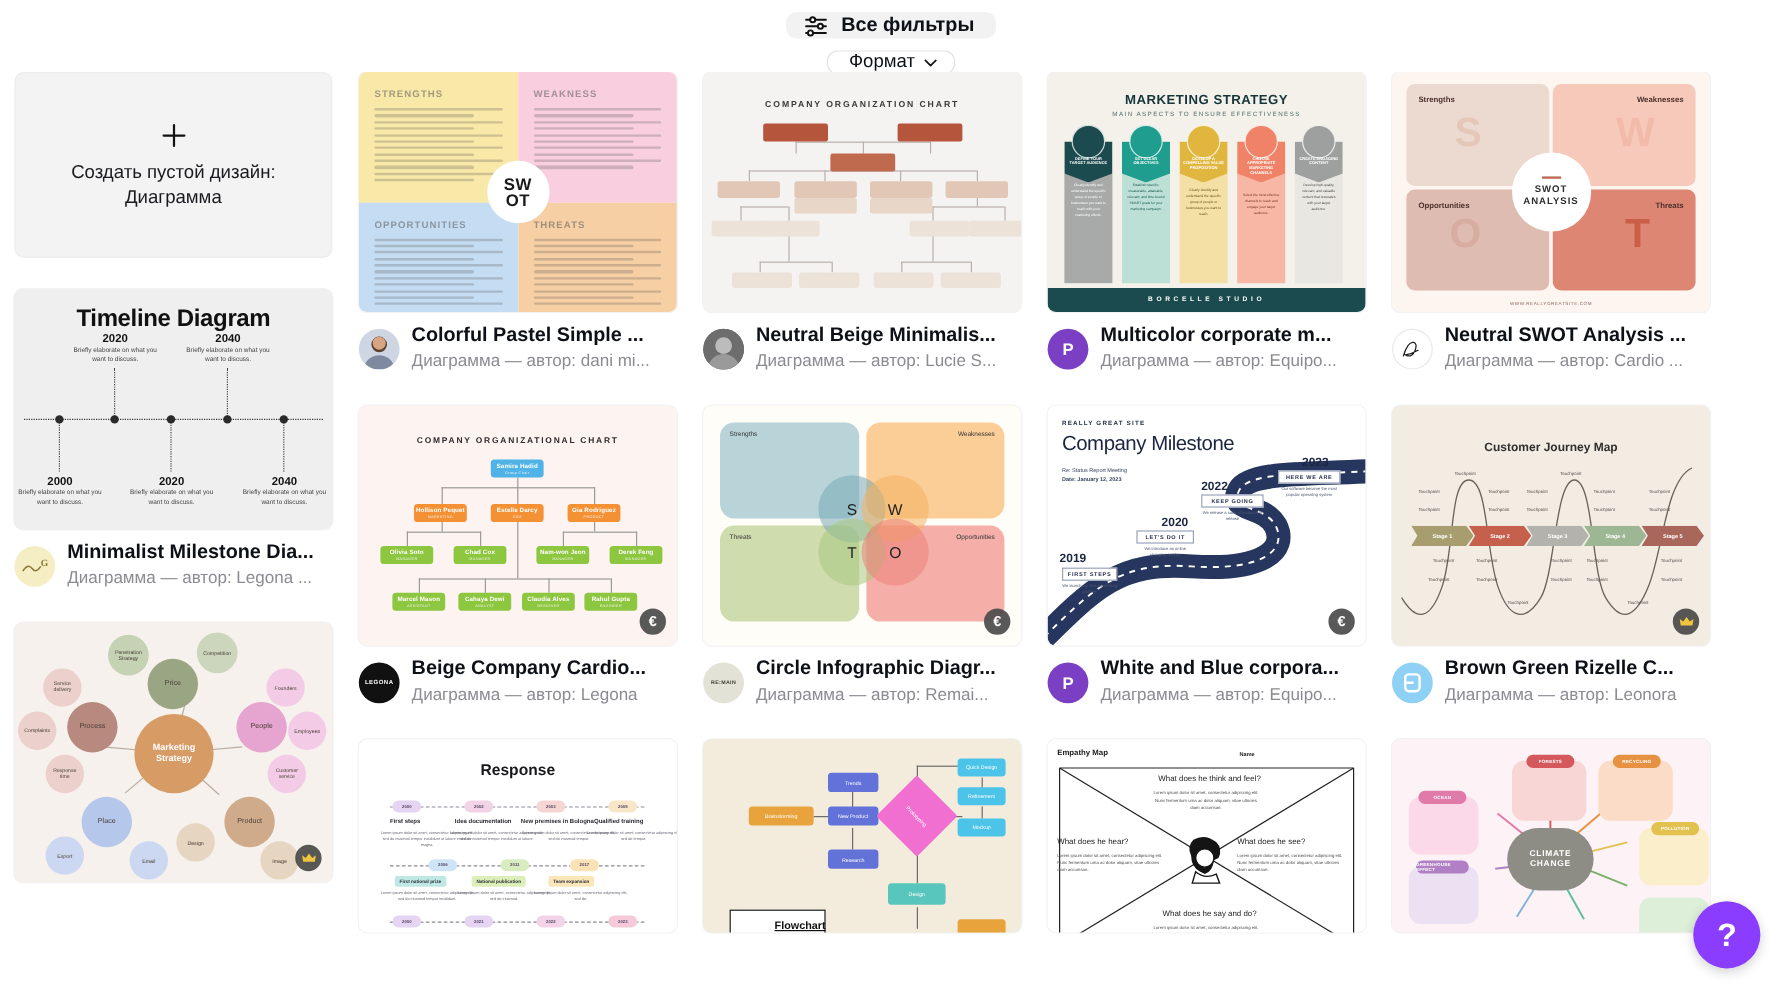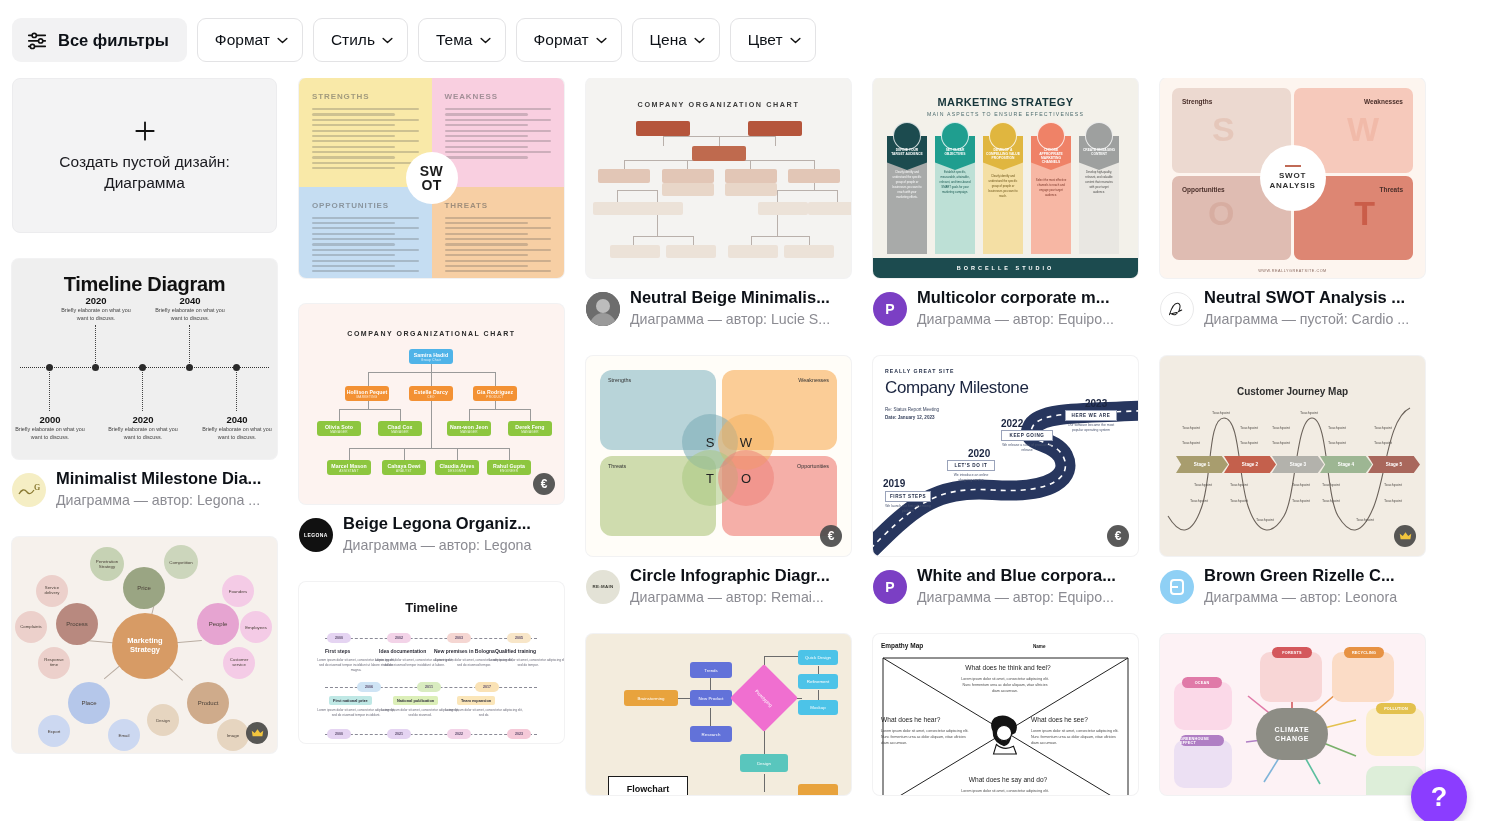--- a/index.html
+++ b/index.html
@@ -11,21 +11,22 @@
     font-family: "Liberation Sans", sans-serif;
     -webkit-font-smoothing: antialiased;
   }
 
   
   .filterbar {
     display: flex;
     align-items: center;
     gap: 10px;
     padding: 10px 12px 8px 12px;
-    height: 78px;
+    height: 60px;
+    flex-direction: column;
   }
   .all-filters {
     display: flex; align-items: center; gap: 10px;
     background: #f2f2f3;
     border-radius: 9px;
     padding: 0 18px 0 14px;
     height: 44px;
     cursor: pointer;
     border: none;
   }
@@ -470,20 +471,33 @@
                     </div>
               </div>
             </div>
             <div class="swot-badge">
               <span>SW</span>
               <span>OT</span>
             </div>
           </div>
         </div>
       </div>
+      <div class="meta">
+        <div class="avatar" style="background:#cfd6e3;">
+          <svg viewBox="0 0 34 34" width="34" height="34">
+                <circle cx="17" cy="13" r="6.5" fill="#5c4030"></circle>
+                <path d="M4 34c1-8 7-12 13-12s12 4 13 12z" fill="#7d8aa0"></path>
+                <circle cx="17" cy="12" r="5.4" fill="#d8a583"></circle>
+              </svg>
+        </div>
+        <div class="meta-text">
+          <div class="title">Colorful Pastel Simple ...</div>
+          <div class="subtitle">Диаграмма — автор: dani mi...</div>
+        </div>
+      </div>
     </div>
 
     <div class="card">
       <div class="thumb" style="background:#fdf3f0;">
         <div class="art" style="height:200px;">
           <div class="art-inner">
             <div style="position:absolute;left:0;right:0;top:26px;text-align:center;font-size:7px;letter-spacing:1.5px;font-weight:700;color:#2b2b2b;">COMPANY ORGANIZATIONAL CHART</div>
 
             <div class="oline" style="left:69px;top:68px;width:128px;height:1px;background:#9a9a9a;"></div>
             <div class="oline" style="left:69px;top:68px;width:1px;height:14px;background:#9a9a9a;"></div>
@@ -552,31 +566,31 @@
                   <em>Rahul Gupta</em>
                   <small>ENGINEER</small>
                 </div>
           </div>
         </div>
         <div class="badge">€</div>
       </div>
       <div class="meta">
         <div class="avatar" style="background:#111;font-size:5px;letter-spacing:.4px;">LEGONA</div>
         <div class="meta-text">
-          <div class="title">Beige Legona Organiz...</div>
+          <div class="title">Beige Company Cardio...</div>
           <div class="subtitle">Диаграмма — автор: Legona</div>
         </div>
       </div>
     </div>
 
     <div class="card">
       <div class="thumb" style="background:#ffffff;height:161px;">
         <div class="art" style="height:200px;">
           <div class="art-inner">
-            <div class="t2-title" style="position:absolute;left:0;right:0;top:18px;">Timeline</div>
+            <div class="t2-title" style="position:absolute;left:0;right:0;top:18px;">Response</div>
 
             <div style="position:absolute;left:26px;top:56px;width:212px;border-top:1.4px dashed #8a8a96;"></div>
             <div style="position:absolute;left:26px;top:105px;width:212px;border-top:1.4px dashed #8a8a96;"></div>
             <div style="position:absolute;left:26px;top:152px;width:212px;border-top:1.4px dashed #8a8a96;"></div>
 
             <div class="t2-pill" style="left:28px;top:51px;background:#e5d4f2;">2000</div>
             <div class="t2-pill" style="left:88px;top:51px;background:#f3d3e8;">2002</div>
             <div class="t2-pill" style="left:148px;top:51px;background:#f5d6d2;">2003</div>
             <div class="t2-pill" style="left:208px;top:51px;background:#f8e6c8;">2005</div>
 
@@ -738,21 +752,21 @@
             <div class="fc-b" style="left:104px;top:56px;width:42px;height:16px;background:#6272d9;">New Product</div>
             <div class="fc-b" style="left:104px;top:28px;width:42px;height:16px;background:#6272d9;">Trends</div>
             <div class="fc-b" style="left:104px;top:92px;width:42px;height:16px;background:#6272d9;">Research</div>
             <div class="fc-b" style="left:154px;top:40px;width:48px;height:48px;background:#f06fd0;transform:rotate(45deg);border-radius:2px;">Prototyping</div>
             <div class="fc-b" style="left:212px;top:16px;width:40px;height:15px;background:#4cc3e8;">Quick Design</div>
             <div class="fc-b" style="left:212px;top:40px;width:40px;height:15px;background:#4cc3e8;">Refinement</div>
             <div class="fc-b" style="left:212px;top:66px;width:40px;height:15px;background:#4cc3e8;">Mockup</div>
             <div class="fc-b" style="left:154px;top:120px;width:48px;height:18px;background:#59c6bd;">Design</div>
 
             <div style="position:absolute;left:22px;top:142px;width:80px;height:34px;border:1.4px solid #1a1a1a;background:#fff;"></div>
-            <div style="position:absolute;left:22px;top:150px;width:80px;text-align:center;font-size:9px;font-weight:800;color:#111;">Flowchart</div>
+            <div style="position:absolute;left:22px;top:150px;width:80px;text-align:right;font-size:9px;font-weight:800;color:#111;text-decoration:underline;">Flowchart</div>
             <div class="fc-b" style="left:212px;top:150px;width:40px;height:15px;background:#e8a33d;"></div>
           </div>
         </div>
       </div>
     </div>
 
   </div>
 
   <div class="col">
 
@@ -921,21 +935,21 @@
         </div>
       </div>
       <div class="meta">
         <div class="avatar" style="background:#fff;border:1px solid #e9e9ea;">
           <svg viewBox="0 0 34 34" width="34" height="34">
                 <path d="M9 23 q4 -13 9 -12 q4 1 1 8 q-3 6 -8 3 q6 -1 11 -4" stroke="#1a1a1a" stroke-width="1.1" fill="none" stroke-linecap="round"></path>
               </svg>
         </div>
         <div class="meta-text">
           <div class="title">Neutral SWOT Analysis ...</div>
-          <div class="subtitle">Диаграмма — пустой: Cardio ...</div>
+          <div class="subtitle">Диаграмма — автор: Cardio ...</div>
         </div>
       </div>
     </div>
 
     <div class="card">
       <div class="thumb" style="background:#f2ece3;">
         <div class="art" style="height:200px;">
           <div class="art-inner">
             <div class="cj-title" style="position:absolute;left:0;right:0;top:30px;">Customer Journey Map</div>
             <svg viewBox="0 0 265 200" style="position:absolute;inset:0;width:100%;height:100%;">

